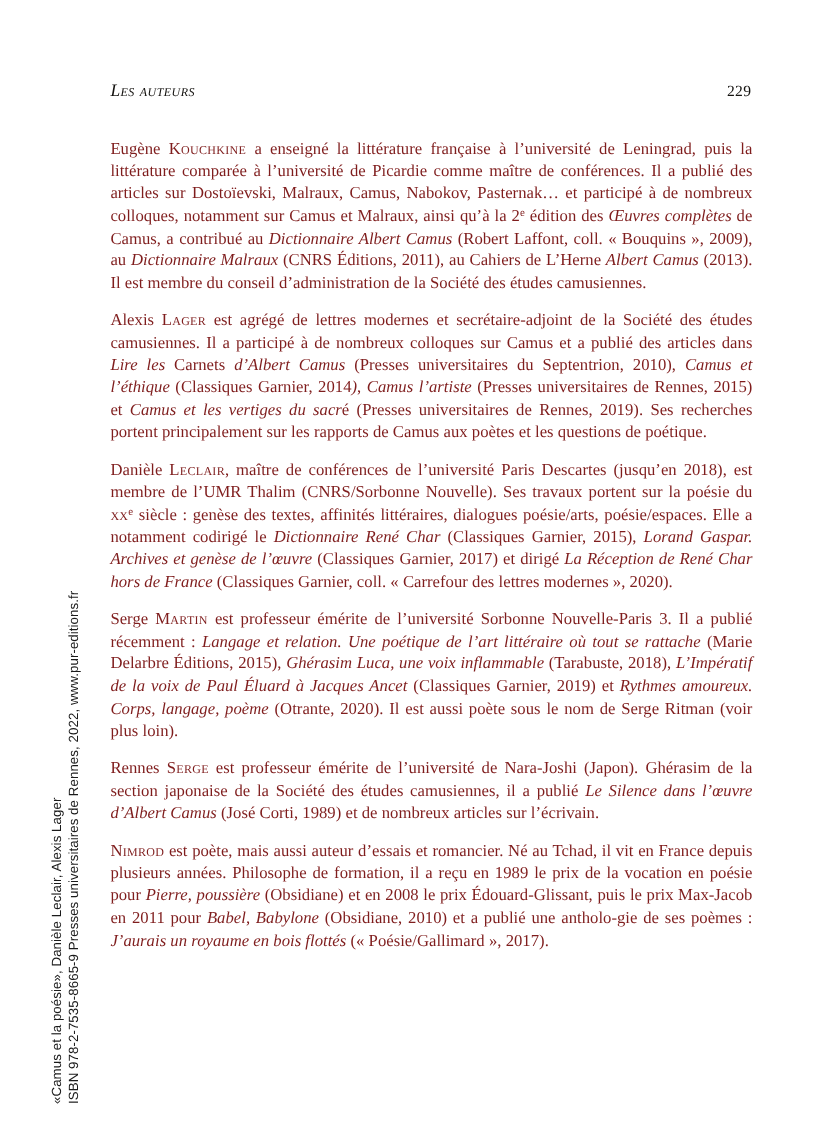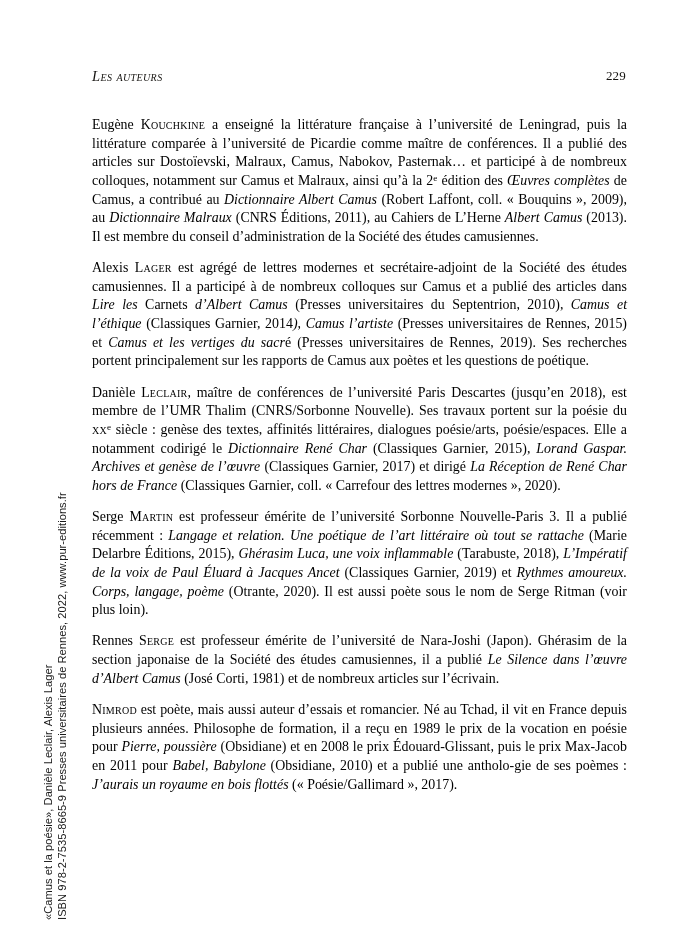--- a/index.html
+++ b/index.html
@@ -51,21 +51,21 @@
     top: 116px;
     width: 535px;
   }
   .para {
     margin: 0 0 12.5px 0;
     font-size: 13.9px;
     line-height: 18.65px;
     text-align: justify;
     text-justify: inter-word;
     hyphens: manual;
-    color: #000000;
+    color: #7f1d1d;
     letter-spacing: 0.02px;
   }
   .para:last-child { margin-bottom: 0; }
 
   .sc {
     font-variant: small-caps;
     letter-spacing: 0.25px;
   }
   .it { font-style: italic; }
   sup {
@@ -109,21 +109,21 @@
   <div class="running-head">
     <span class="running-head-title">Les auteurs</span>
     <span class="running-head-folio">229</span>
   </div>
 
   <div class="textblock" id="textblock">
       <p class="para"><span>Eugène </span><span class="sc">Kouchkine</span><span> a enseigné la littérature française à l’université de Leningrad, puis la littérature comparée à l’université de Picardie comme maître de conférences. Il a publié des articles sur Dostoïevski, Malraux, Camus, Nabokov, Pasternak… et participé à de nombreux colloques, notamment sur Camus et Malraux, ainsi qu’à la 2</span><sup>e</sup><span> édition des </span><em class="it">Œuvres complètes</em><span> de Camus, a contribué au </span><em class="it">Dictionnaire Albert Camus</em><span> (Robert Laffont, coll. « Bouquins », 2009), au </span><em class="it">Dictionnaire Malraux</em><span> (CNRS Éditions, 2011), au Cahiers de L’Herne </span><em class="it">Albert Camus</em><span> (2013). Il est membre du conseil d’administration de la Société des études camusiennes.</span></p>
       <p class="para"><span>Alexis </span><span class="sc">Lager</span><span> est agrégé de lettres modernes et secrétaire-adjoint de la Société des études camusiennes. Il a participé à de nombreux colloques sur Camus et a publié des articles dans </span><em class="it">Lire les </em><span>Carnets</span><em class="it"> d’Albert Camus</em><span> (Presses universitaires du Septentrion, 2010), </span><em class="it">Camus et l’éthique</em><span> (Classiques Garnier, 2014</span><em class="it">)</em><span>, </span><em class="it">Camus l’artiste</em><span> (Presses universitaires de Rennes, 2015) et </span><em class="it">Camus et les vertiges du sacr</em><span>é</span><span> (Presses universitaires de Rennes, 2019). Ses recherches portent principalement sur les rapports de Camus aux poètes et les questions de poétique.</span></p>
       <p class="para"><span>Danièle </span><span class="sc">Leclair</span><span>, maître de conférences de l’université Paris Descartes (jusqu’en 2018), est membre de l’UMR Thalim (CNRS/Sorbonne Nouvelle). Ses travaux portent sur la poésie du </span><span class="sc">xx</span><sup>e</sup><span> siècle : genèse des textes, affinités littéraires, dialogues poésie/arts, poésie/espaces. Elle a notamment codirigé le </span><em class="it">Dictionnaire René Char</em><span> (Classiques Garnier, 2015), </span><em class="it">Lorand Gaspar. Archives et genèse de l’œuvre</em><span> (Classiques Garnier, 2017) et dirigé </span><em class="it">La Réception de René Char hors de France</em><span> (Classiques Garnier, coll. « Carrefour des lettres modernes », 2020).</span></p>
       <p class="para"><span>Serge </span><span class="sc">Martin</span><span> est professeur émérite de l’université Sorbonne Nouvelle-Paris 3. Il a publié récemment : </span><em class="it">Langage et relation. Une poétique de l’art littéraire où tout se rattache</em><span> (Marie Delarbre Éditions, 2015), </span><em class="it">Ghérasim Luca, une voix inflammable</em><span> (Tarabuste, 2018), </span><em class="it">L’Impératif de la voix de Paul Éluard à Jacques Ancet</em><span> (Classiques Garnier, 2019) et </span><em class="it">Rythmes amoureux. Corps, langage, poème</em><span> (Otrante, 2020). Il est aussi poète sous le nom de Serge Ritman (voir plus loin).</span></p>
-      <p class="para"><span>Rennes </span><span class="sc">Serge</span><span> est professeur émérite de l’université de Nara-Joshi (Japon). Ghérasim de la section japonaise de la Société des études camusiennes, il a publié </span><em class="it">Le Silence dans l’œuvre d’Albert Camus</em><span> (José Corti, 1981) et de nombreux articles sur l’écrivain.</span></p>
+      <p class="para"><span>Rennes </span><span class="sc">Serge</span><span> est professeur émérite de l’université de Nara-Joshi (Japon). Ghérasim de la section japonaise de la Société des études camusiennes, il a publié </span><em class="it">Le Silence dans l’œuvre d’Albert Camus</em><span> (José Corti, 1989) et de nombreux articles sur l’écrivain.</span></p>
       <p class="para"><span class="sc">Nimrod</span><span> est poète, mais aussi auteur d’essais et romancier. Né au Tchad, il vit en France depuis plusieurs années. Philosophe de formation, il a reçu en 1989 le prix de la vocation en poésie pour </span><em class="it">Pierre, poussière</em><span> (Obsidiane) et en 2008 le prix Édouard-Glissant, puis le prix Max-Jacob en 2011 pour </span><em class="it">Babel, Babylone</em><span> (Obsidiane, 2010) et a publié une antholo-gie de ses poèmes : </span><em class="it">J’aurais un royaume en bois flottés</em><span> (« Poésie/Gallimard », 2017).</span></p>
     </div>
 
   <div class="margin-notes">
     <div class="vtext vtext-line1">«Camus et la poésie», Danièle Leclair, Alexis Lager</div>
     <div class="vtext vtext-line2">ISBN 978-2-7535-8665-9 Presses universitaires de Rennes, 2022, www.pur-editions.fr</div>
   </div>
 
 </div>
 

